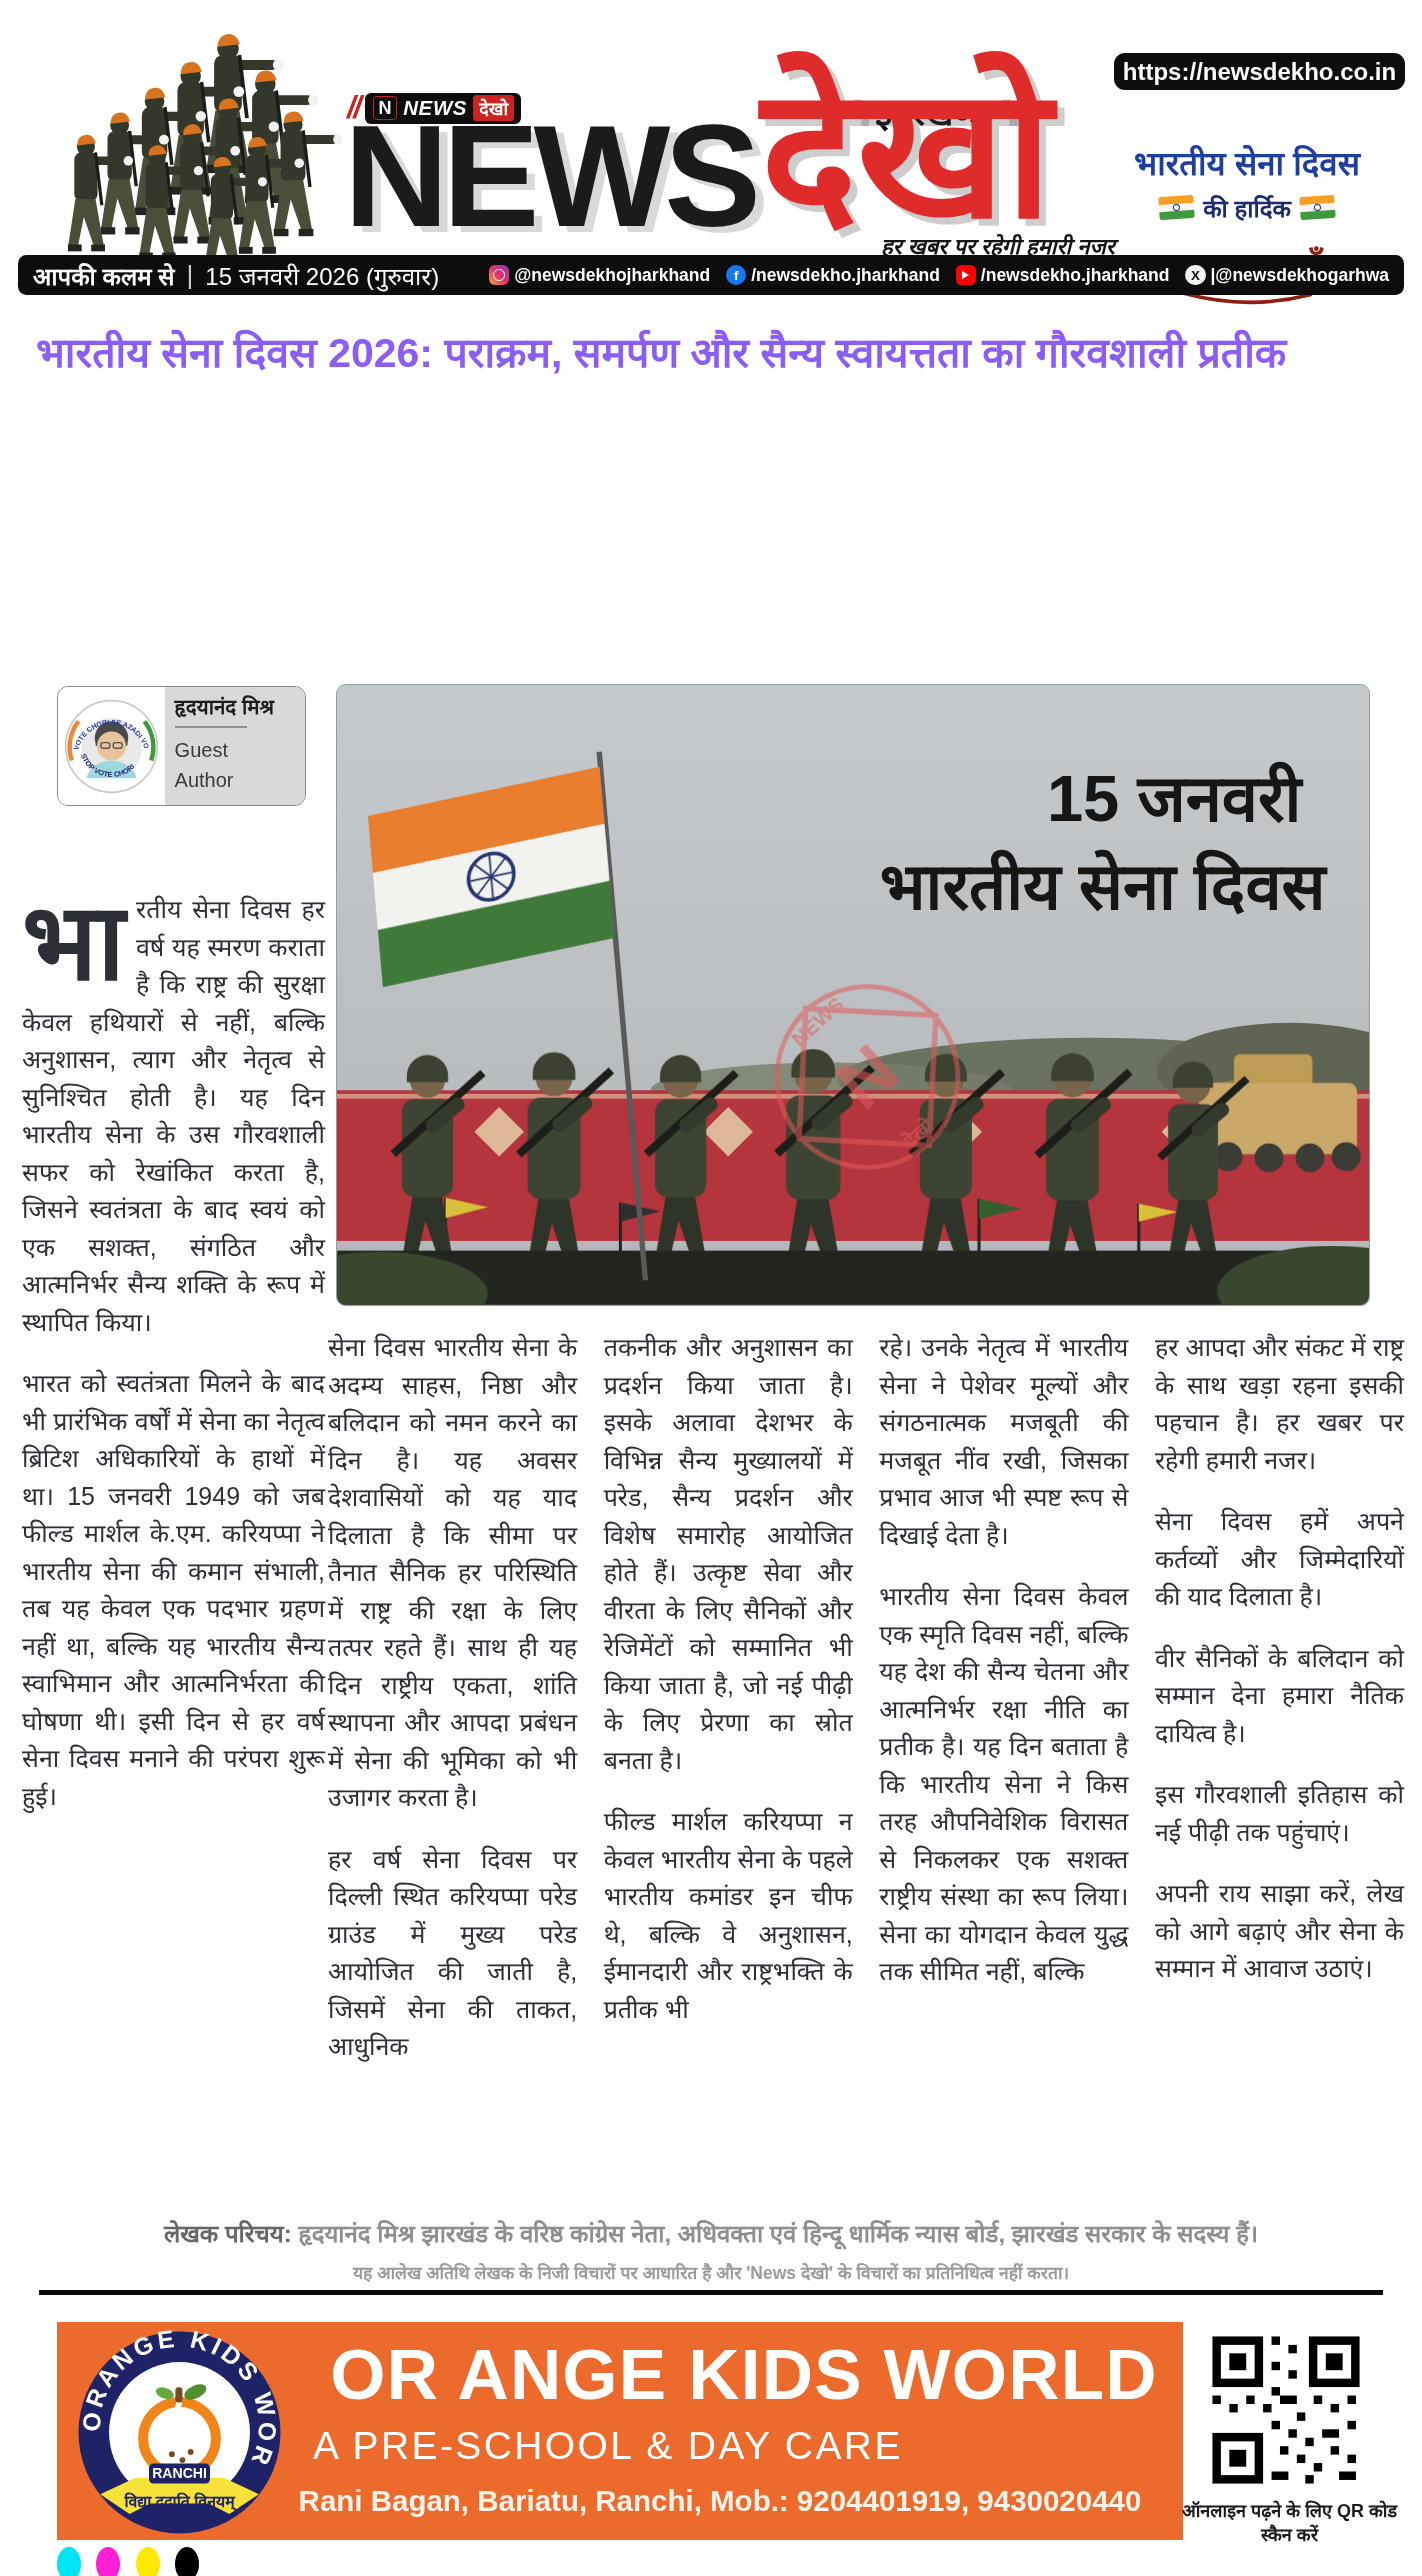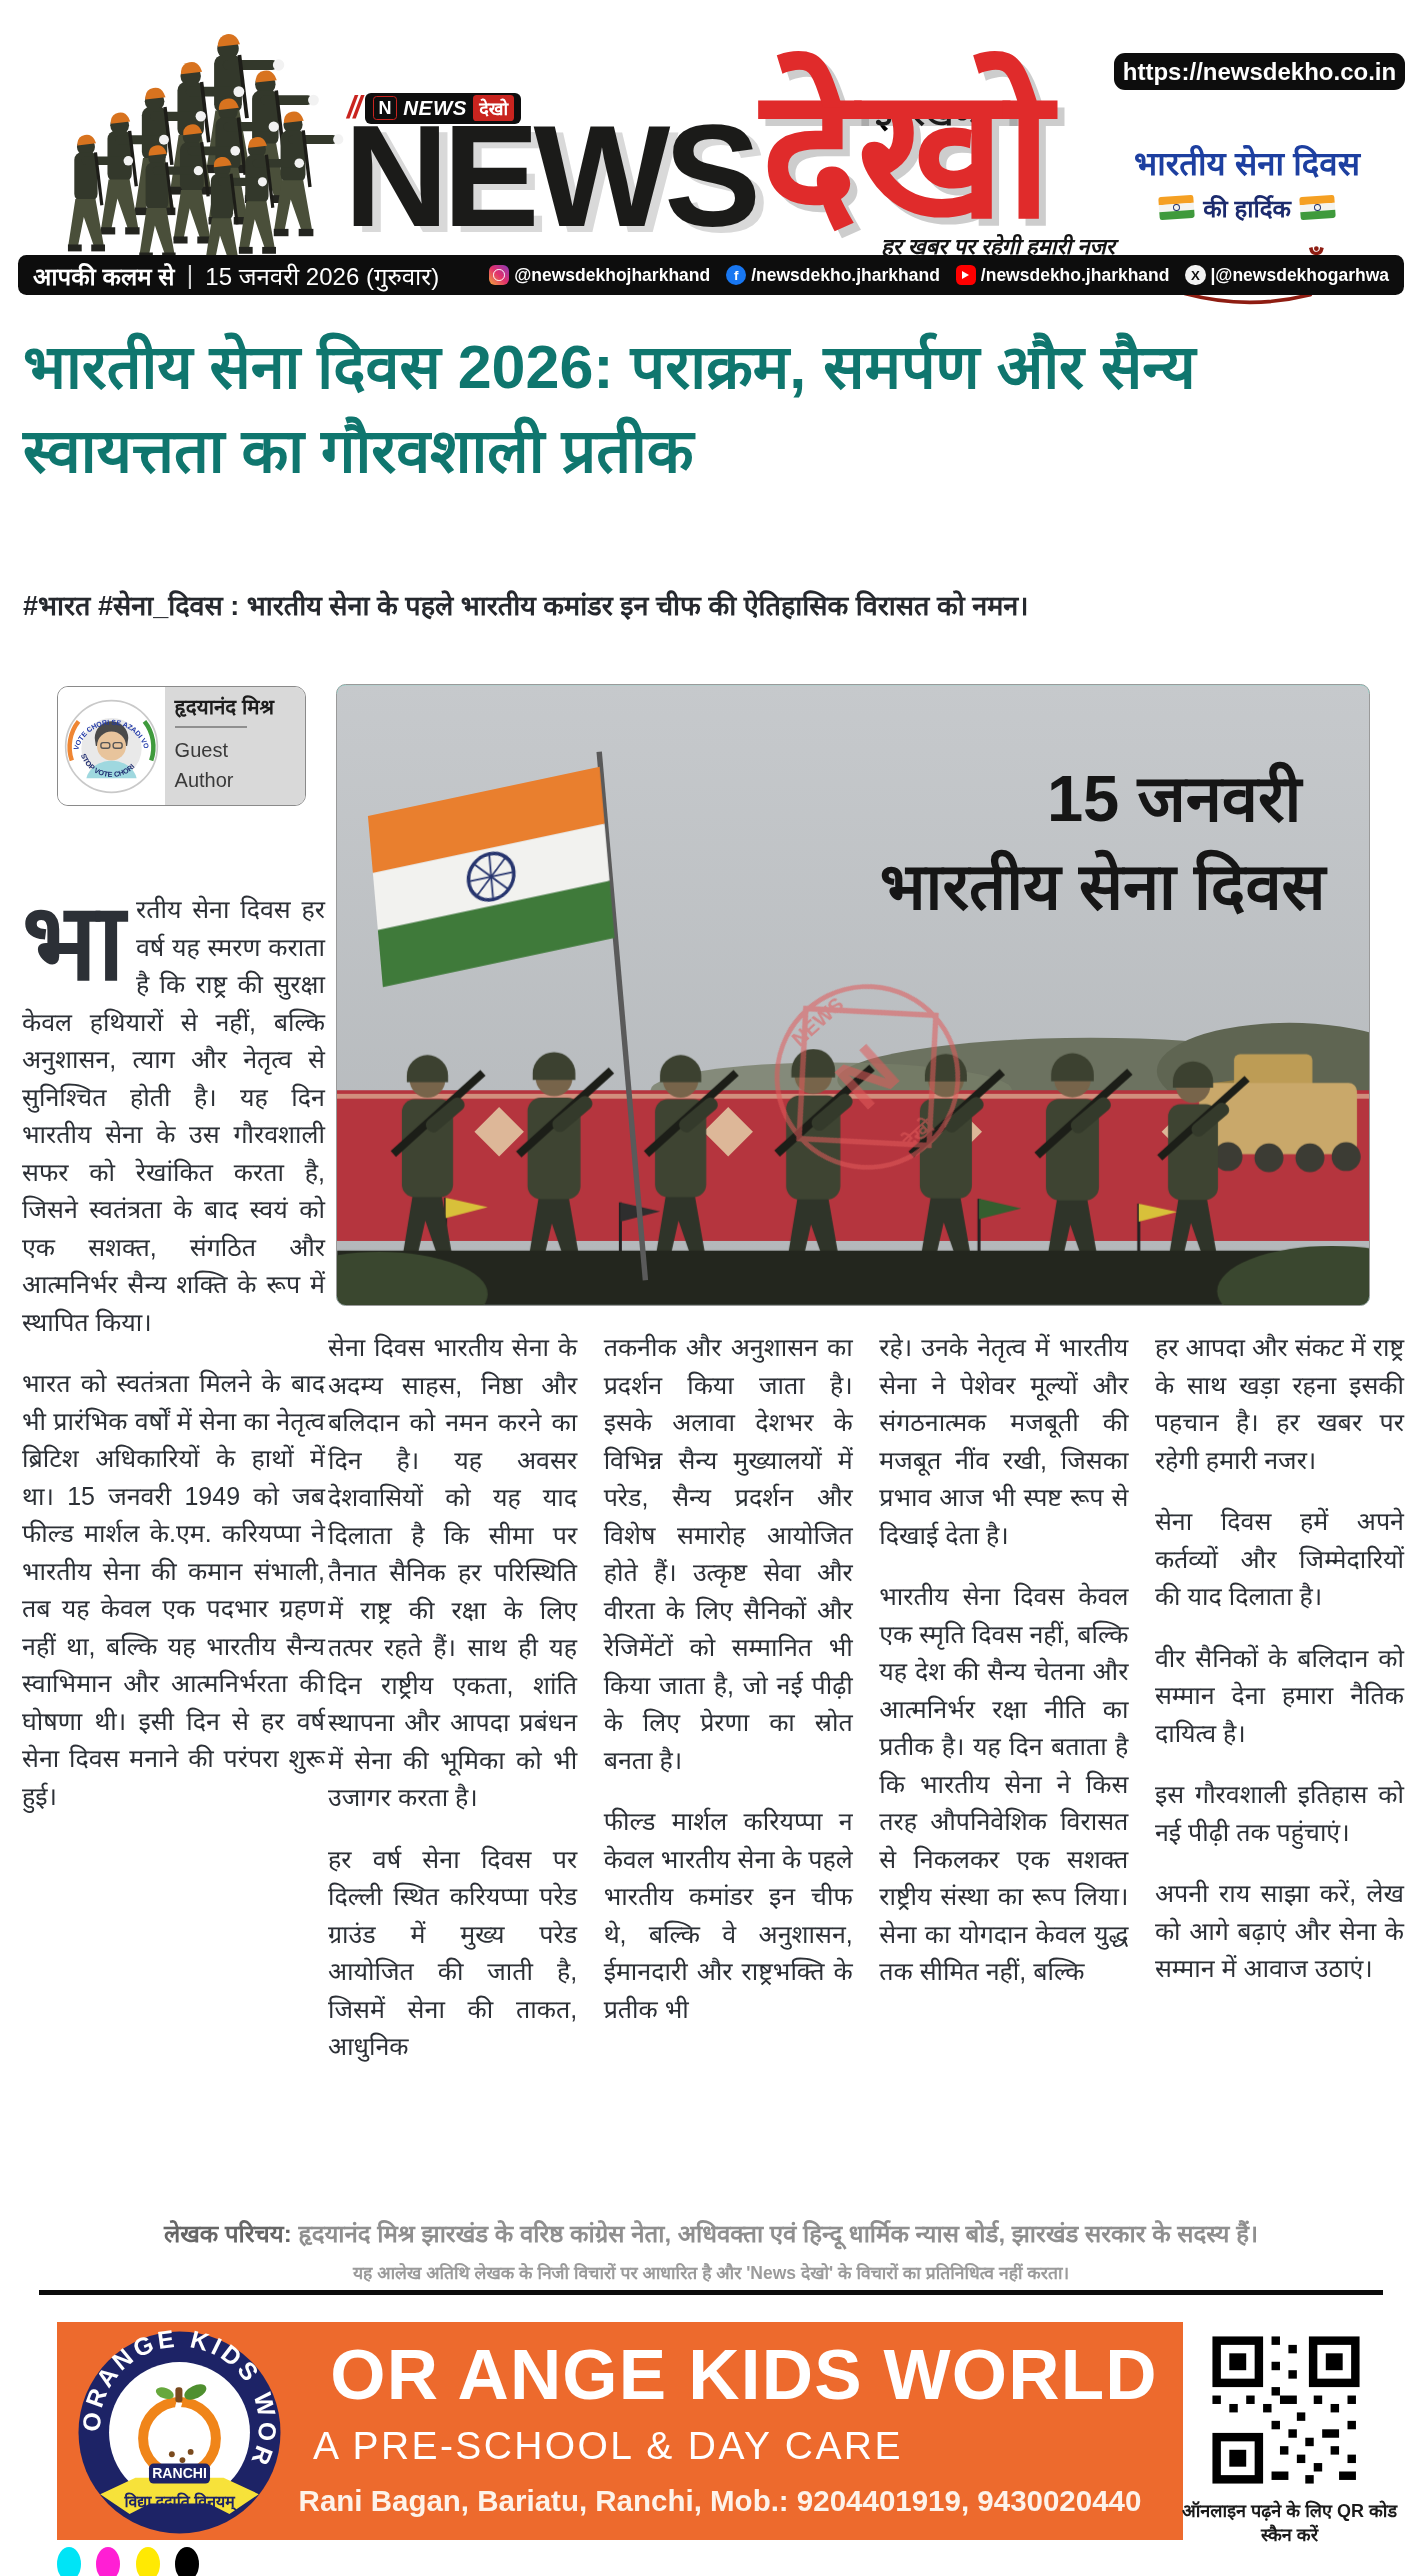--- a/index.html
+++ b/index.html
@@ -40,21 +40,21 @@
   .soc-item{display:flex;align-items:center;gap:4.8px;}
   .soc-ic{width:20.5px;height:20.5px;border-radius:4.8px;display:inline-flex;align-items:center;justify-content:center;font-size:13.3px;font-weight:900;}
   .ic-ig{background:linear-gradient(45deg,#f3a93c,#e1306c,#8a3ab9);border-radius:6px;color:#fff;}
   .ic-ig::after{content:"";width:9.6px;height:9.6px;border:1.8px solid #fff;border-radius:50%;}
   .ic-fb{background:#1877f2;border-radius:50%;color:#fff;}
   .ic-yt{background:#ff0000;border-radius:5.4px;color:#fff;}
   .ic-yt::after{content:"";border-left:7.2px solid #fff;border-top:4.2px solid transparent;border-bottom:4.2px solid transparent;}
   .ic-x{background:#f2f2f2;border-radius:50%;color:#0d0d0d;}
 
   
-  .headline{left:23px;top:325px;width:1386px;font-size:61px;line-height:1.38;font-weight:800;color:#0f766e;}
+  .headline{left:36px;top:325px;width:1386px;font-size:41px;line-height:1.38;font-weight:800;color:#8b5cf6;}
   .subheadline{left:23px;top:586px;width:1392px;font-size:27px;font-weight:800;color:#26292e;}
 
   
   .author-card{left:57px;top:686px;width:247px;height:118px;border:1.8px solid #8a8a8a;border-radius:11px;overflow:hidden;display:flex;background:#fff;}
   .author-photo{width:107px;height:100%;display:flex;align-items:center;justify-content:center;background:#fff;}
   .author-meta{flex:1;background:#d9d9d9;padding:8.4px 9.6px;display:flex;flex-direction:column;}
   .author-name{font-size:20.5px;font-weight:800;color:#1c1c1c;line-height:1.15;}
   .author-div{width:72px;height:1.8px;background:#8f8f8f;margin:7.2px 0;}
   .author-role{font-size:20px;color:#3a3a3a;line-height:1.5;}
 
@@ -183,21 +183,20 @@
         <span>/newsdekho.jharkhand</span>
       </span>
       <span class="soc-item">
         <span class="soc-ic ic-x">X</span>
         <span>|@newsdekhogarhwa</span>
       </span>
     </div>
   </div>
 
   <div class="abs headline">भारतीय सेना दिवस 2026: पराक्रम, समर्पण और सैन्य स्वायत्तता का गौरवशाली प्रतीक</div>
-  <div class="abs subheadline">#भारत #सेना_दिवस : भारतीय सेना के पहले भारतीय कमांडर इन चीफ की ऐतिहासिक विरासत को नमन।</div>
 
   <div class="abs author-card">
     <div class="author-photo">
       <svg width="95" height="95" viewBox="0 0 170 170">
         <defs>
           <path id="arcT" d="M 25,92 A 62,62 0 0 1 145,92" fill="none"></path>
           <path id="arcB" d="M 30,100 A 58,58 0 0 0 140,100" fill="none"></path>
         </defs>
         <circle cx="85" cy="85" r="82" fill="#ffffff" stroke="#c9c9c9" stroke-width="3"></circle>
         <path d="M 14,110 A 74,74 0 0 1 26,40" fill="none" stroke="#ef8633" stroke-width="8"></path>

